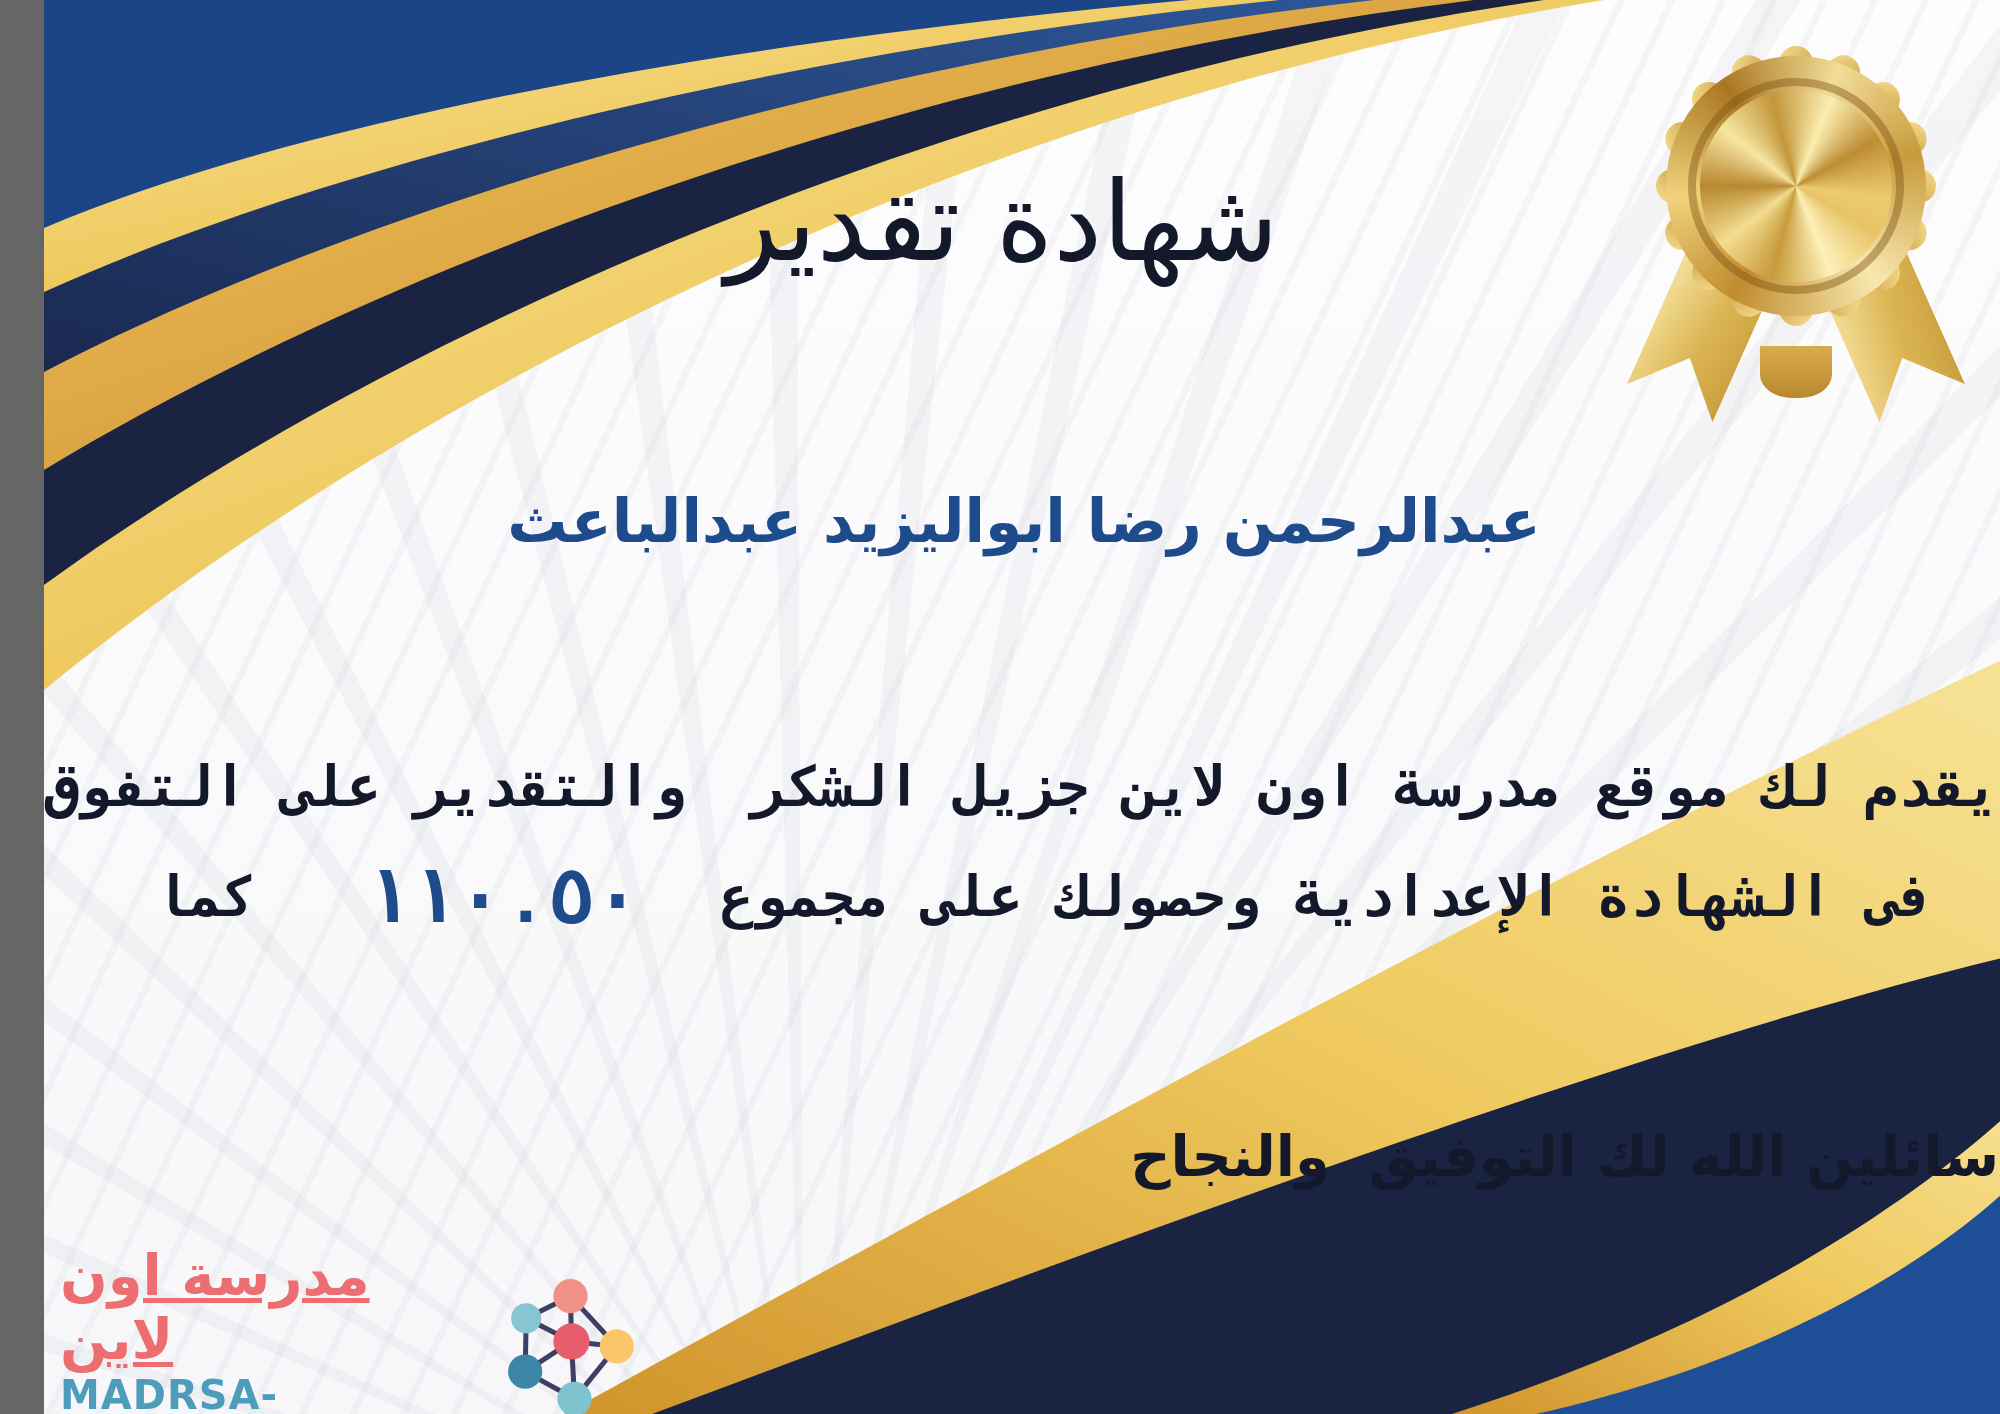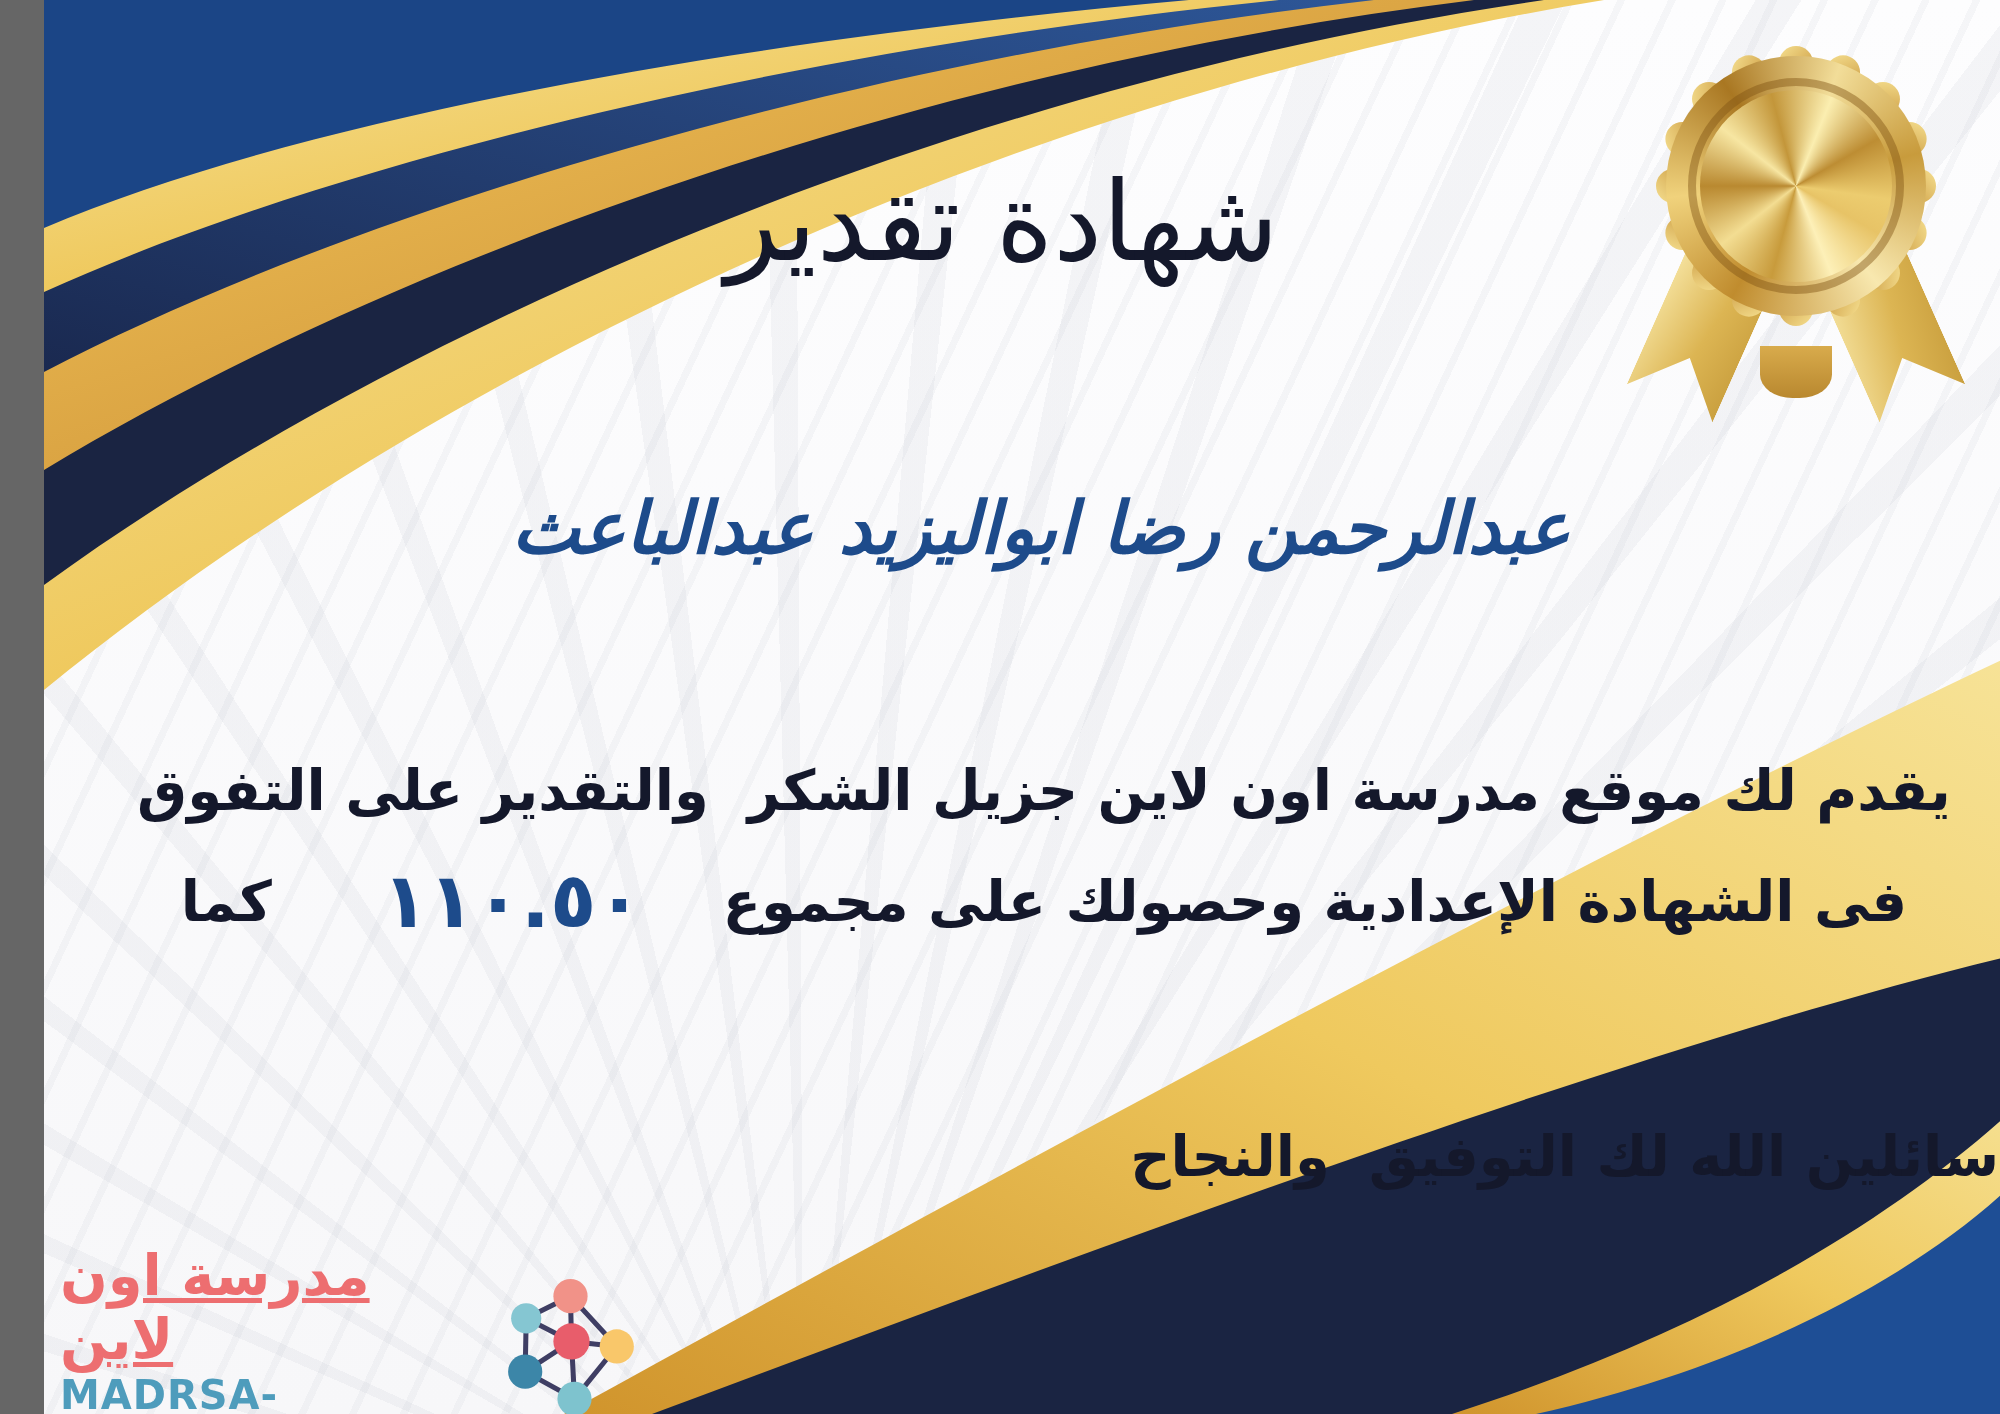--- a/index.html
+++ b/index.html
@@ -63,28 +63,28 @@
     background:conic-gradient(from 120deg,#e7c366,#fdf0b8 38deg,#c89b3c 75deg,#f3dd92 112deg,#b98930 150deg,#f7e6a2 188deg,#c3963a 225deg,#fbeeb0 262deg,#bd8d33 300deg,#eccc6f 338deg,#e7c366 360deg);
   }
 
   
   .page-title{
     position:absolute;top:158px;left:0;width:1916px;z-index:3;
     text-align:center;font-size:110px;color:var(--text-dark);
     letter-spacing:-2px;
   }
   .recipient{
-    position:absolute;top:486px;left:47px;width:1900px;z-index:3;
-    text-align:center;font-size:72px;font-weight:bold;color:var(--accent-blue);font-style:italic;
+    position:absolute;top:486px;left:30px;width:1900px;z-index:3;
+    text-align:center;font-size:60px;font-weight:bold;color:var(--accent-blue);
   }
   .body-text{
     position:absolute;top:736px;left:45px;width:1910px;z-index:3;
     text-align:center;color:var(--text-dark);font-size:56px;font-weight:bold;
   }
-  .body-line{height:110px;line-height:110px;white-space:nowrap;}
+  .body-line{height:110px;line-height:110px;white-space:nowrap;font-family:Liberation Mono, monospace;}
   .score{
     color:var(--accent-blue);font-size:76px;font-weight:bold;
     margin-right:80px;margin-left:110px;vertical-align:-6px;text-align:center;
   }
   .closing{
     position:absolute;top:1124px;left:45px;width:1910px;z-index:3;
     text-align:right;color:var(--text-dark);font-size:56px;font-weight:bold;
   }
 
   

